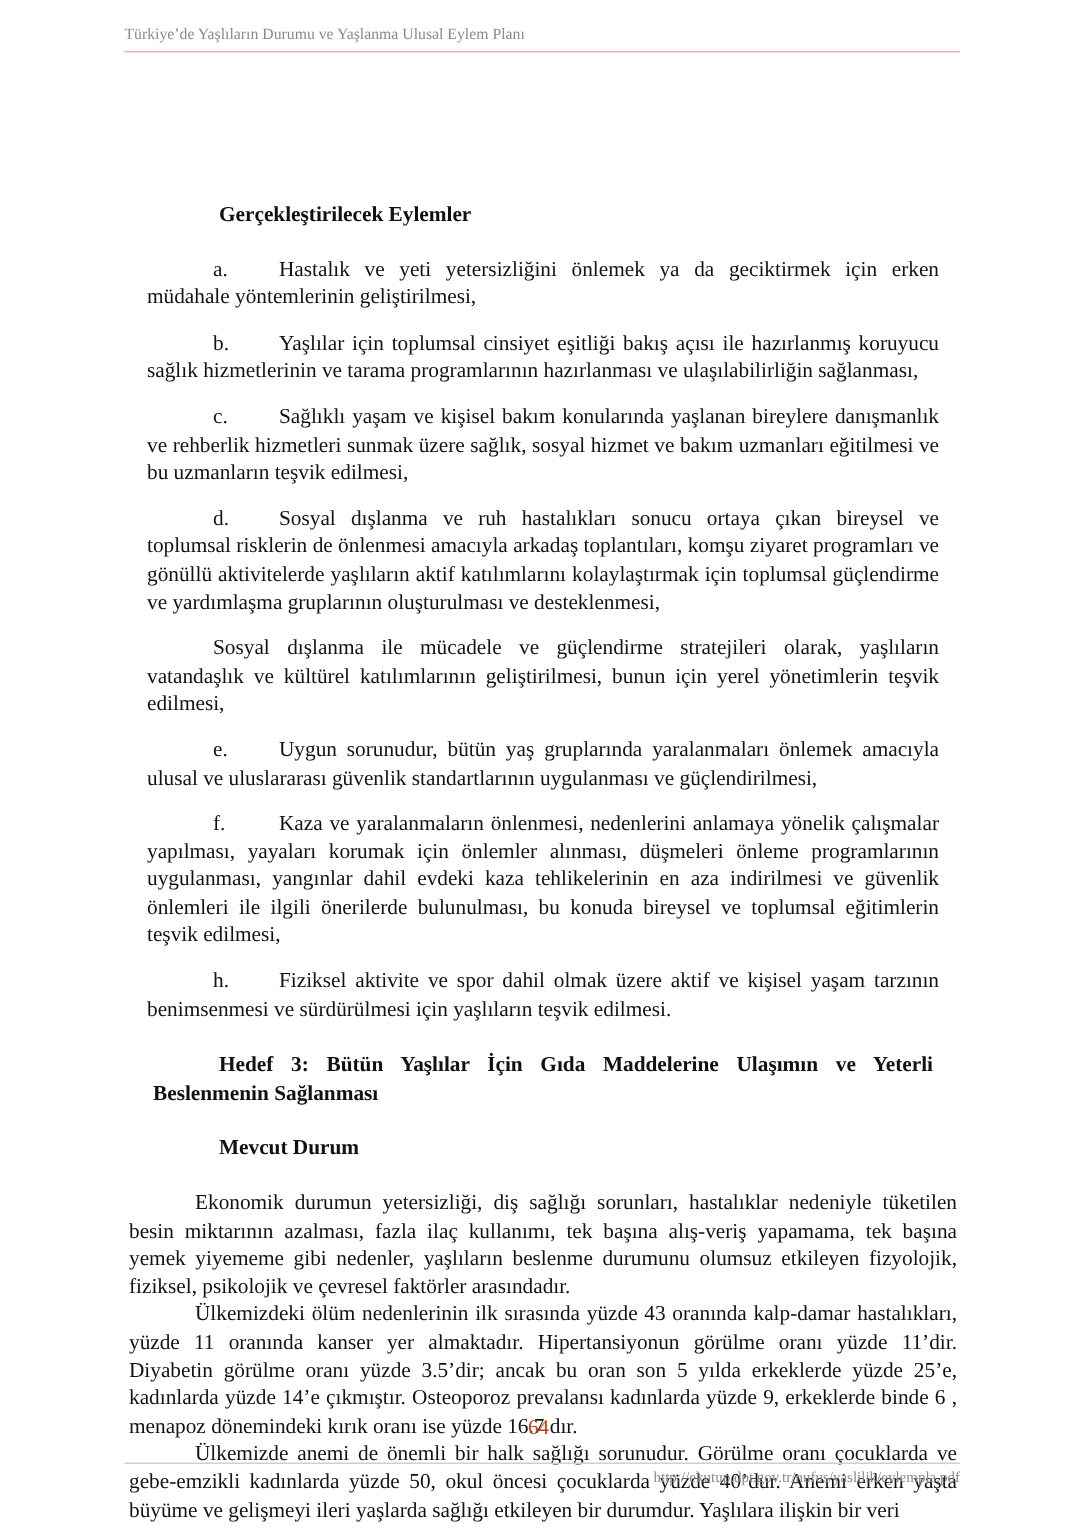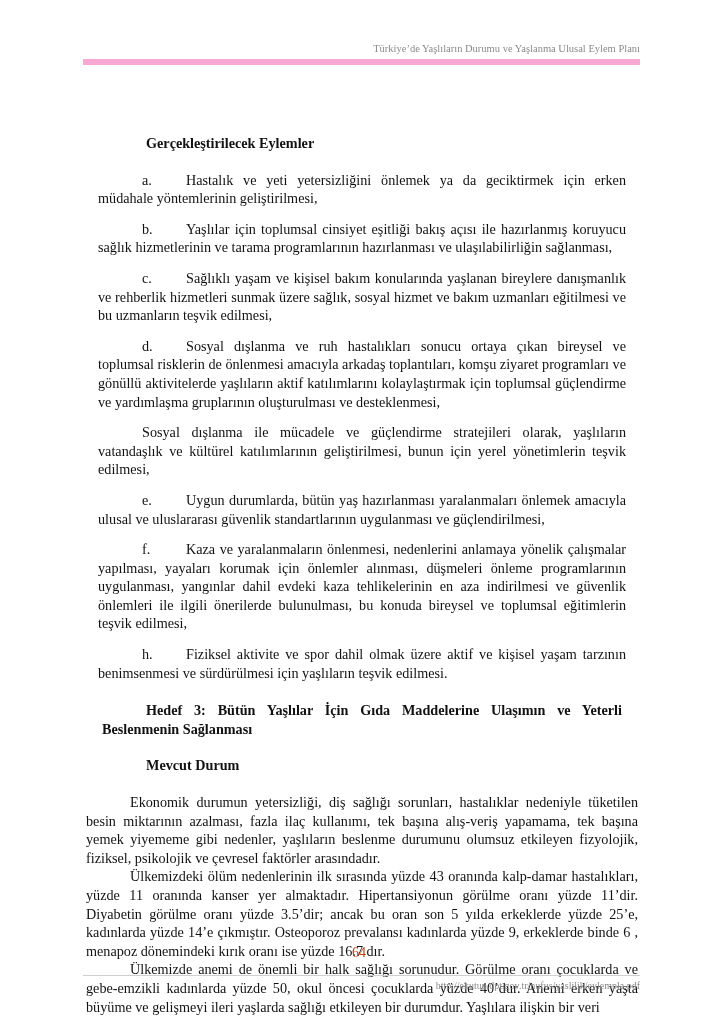--- a/index.html
+++ b/index.html
@@ -12,24 +12,23 @@
       height: 1024px;
       position: relative;
       overflow: hidden;
       font-family: "Liberation Serif", "DejaVu Serif", serif;
       color: #111111;
     }
     .header {
       position: absolute;
       left: 83px;
       width: 557px;
-      top: 42px;
+      top: 17px;
       height: 17px;
-      border-bottom: 6px solid #f9a8d4;
-      text-align: right;
+      border-bottom: 1px solid #f9a8d4;
       font-size: 10.5px;
       color: #8a8a8a;
       line-height: 14px;
     }
     .content {
       position: absolute;
       left: 86px;
       width: 552px;
       top: 118px;
       font-size: 14.2px;
@@ -89,21 +88,21 @@
 <div class="content">
 
   <p class="heading gap-after-heading">Gerçekleştirilecek Eylemler</p>
 
   <div style="margin-bottom:19px;">
     <p class="item"><span class="marker">a.</span><span>Hastalık ve yeti yetersizliğini önlemek ya da geciktirmek için erken müdahale yöntemlerinin geliştirilmesi,</span></p>
     <p class="item"><span class="marker">b.</span><span>Yaşlılar için toplumsal cinsiyet eşitliği bakış açısı ile hazırlanmış koruyucu sağlık hizmetlerinin ve tarama programlarının hazırlanması ve ulaşılabilirliğin sağlanması,</span></p>
     <p class="item"><span class="marker">c.</span><span>Sağlıklı yaşam ve kişisel bakım konularında yaşlanan bireylere danışmanlık ve rehberlik hizmetleri sunmak üzere sağlık, sosyal hizmet ve bakım uzmanları eğitilmesi ve bu uzmanların teşvik edilmesi,</span></p>
     <p class="item"><span class="marker">d.</span><span>Sosyal dışlanma ve ruh hastalıkları sonucu ortaya çıkan bireysel ve toplumsal risklerin de önlenmesi amacıyla arkadaş toplantıları, komşu ziyaret programları ve gönüllü aktivitelerde yaşlıların aktif katılımlarını kolaylaştırmak için toplumsal güçlendirme ve yardımlaşma gruplarının oluşturulması ve desteklenmesi,</span></p>
     <p class="item"><span>Sosyal dışlanma ile mücadele ve güçlendirme stratejileri olarak, yaşlıların vatandaşlık ve kültürel katılımlarının geliştirilmesi, bunun için yerel yönetimlerin teşvik edilmesi,</span></p>
-    <p class="item"><span class="marker">e.</span><span>Uygun durumlarda, bütün yaş hazırlanması yaralanmaları önlemek amacıyla ulusal ve uluslararası güvenlik standartlarının uygulanması ve güçlendirilmesi,</span></p>
+    <p class="item"><span class="marker">e.</span><span>Uygun sorunudur, bütün yaş gruplarında yaralanmaları önlemek amacıyla ulusal ve uluslararası güvenlik standartlarının uygulanması ve güçlendirilmesi,</span></p>
     <p class="item"><span class="marker">f.</span><span>Kaza ve yaralanmaların önlenmesi, nedenlerini anlamaya yönelik çalışmalar yapılması, yayaları korumak için önlemler alınması, düşmeleri önleme programlarının uygulanması, yangınlar dahil evdeki kaza tehlikelerinin en aza indirilmesi ve güvenlik önlemleri ile ilgili önerilerde bulunulması, bu konuda bireysel ve toplumsal eğitimlerin teşvik edilmesi,</span></p>
     <p class="item"><span class="marker">h.</span><span>Fiziksel aktivite ve spor dahil olmak üzere aktif ve kişisel yaşam tarzının benimsenmesi ve sürdürülmesi için yaşlıların teşvik edilmesi.</span></p>
   </div>
 
   <p class="heading gap-after-heading">Hedef 3: Bütün Yaşlılar İçin Gıda Maddelerine Ulaşımın ve Yeterli Beslenmenin Sağlanması</p>
 
   <p class="heading gap-after-heading">Mevcut Durum</p>
 
   <p class="para">Ekonomik durumun yetersizliği, diş sağlığı sorunları, hastalıklar nedeniyle tüketilen besin miktarının azalması, fazla ilaç kullanımı, tek başına alış-veriş yapamama, tek başına yemek yiyememe gibi nedenler, yaşlıların beslenme durumunu olumsuz etkileyen fizyolojik, fiziksel, psikolojik ve çevresel faktörler arasındadır.</p>
   <p class="para">Ülkemizdeki ölüm nedenlerinin ilk sırasında yüzde 43 oranında kalp-damar hastalıkları, yüzde 11 oranında kanser yer almaktadır. Hipertansiyonun görülme oranı yüzde 11’dir. Diyabetin görülme oranı yüzde 3.5’dir; ancak bu oran son 5 yılda erkeklerde yüzde 25’e,  kadınlarda yüzde 14’e çıkmıştır. Osteoporoz prevalansı kadınlarda yüzde 9, erkeklerde binde 6 , menapoz dönemindeki kırık oranı ise yüzde 16.7 dır.</p>

